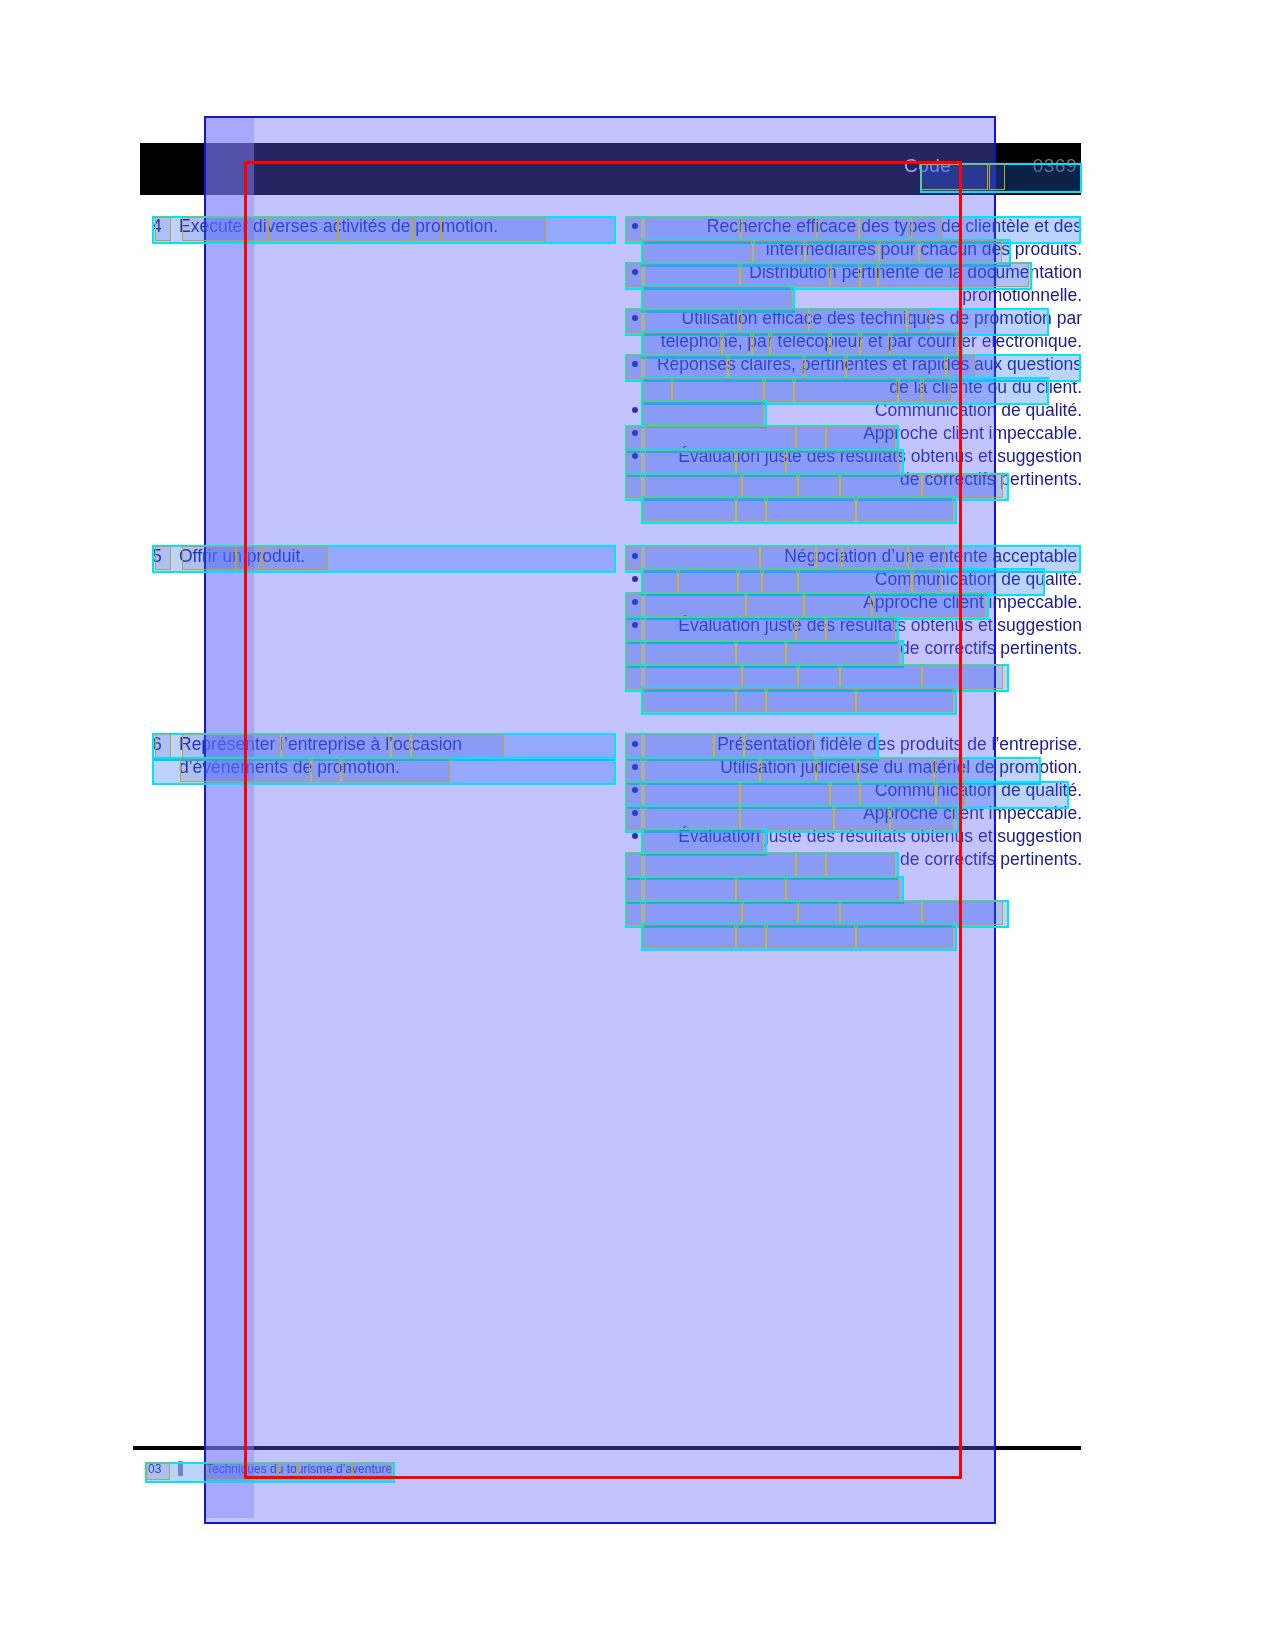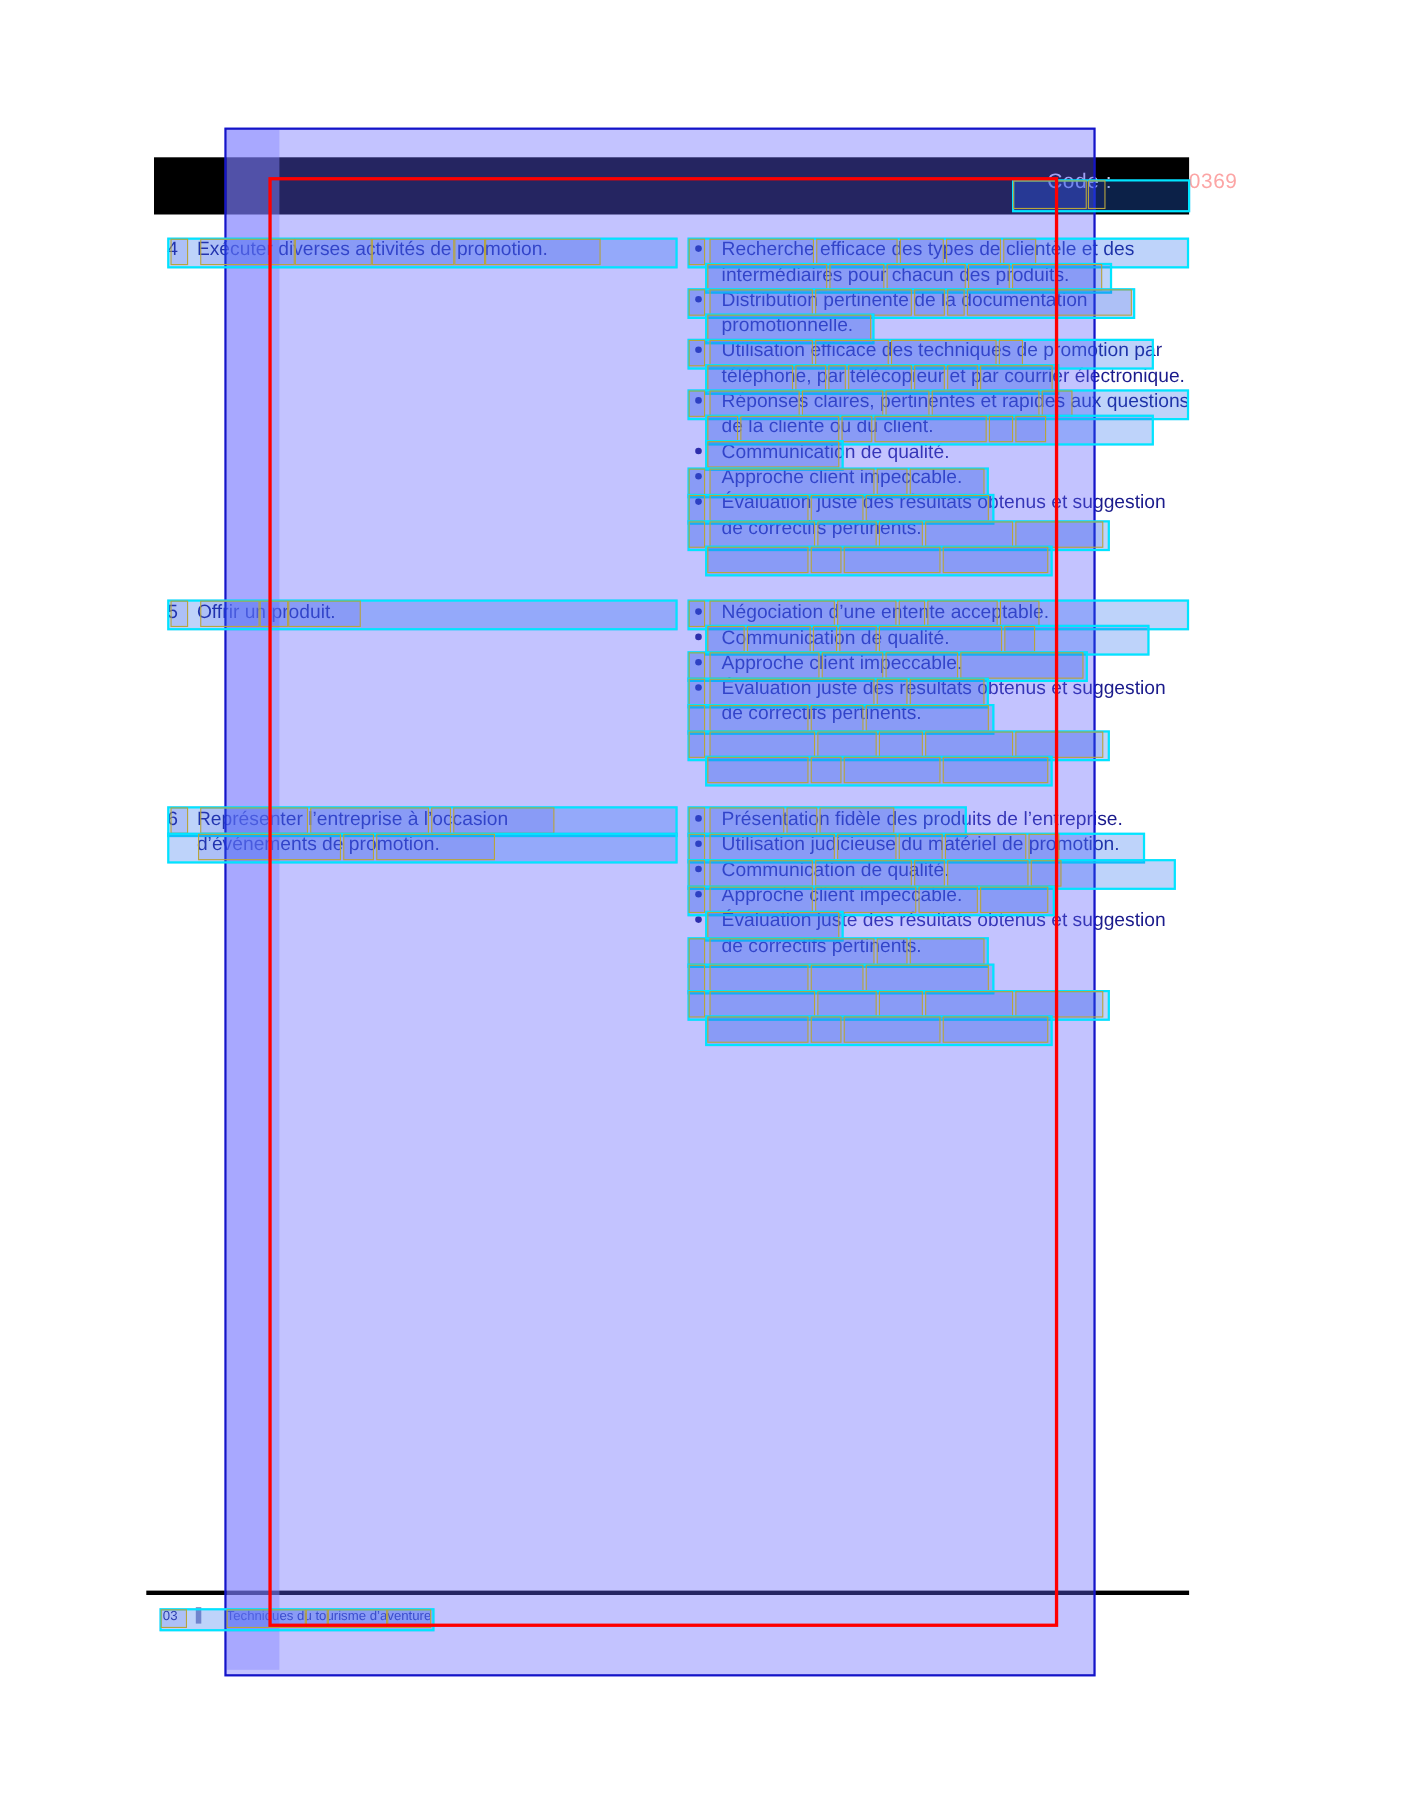--- a/index.html
+++ b/index.html
@@ -10,49 +10,49 @@
 
   
   #page{position:absolute;left:0;top:0;width:1275px;height:1651px;background:#fff;}
 
   
   .header-band{
     position:absolute;left:140px;top:143px;width:941px;height:52px;
     background:#000000;
   }
   .header-inner{
-    position:absolute;left:0;top:0;width:100%;height:100%;padding-left:48px;
+    position:absolute;left:0;top:0;width:100%;height:100%;
   }
   .header-code-label{
     position:absolute;right:118px;top:12px;
     color:#c8c8e8;font-size:19px;letter-spacing:.5px;white-space:nowrap;
   }
   .header-code-value{
     position:absolute;right:4px;top:12px;
-    color:#fca5a5;font-size:19px;letter-spacing:.5px;white-space:nowrap;text-align:center;
+    color:#737373;font-size:19px;letter-spacing:.5px;white-space:nowrap;text-align:center;
   }
 
   
   .doc-body{position:absolute;left:0;top:0;width:1275px;height:1651px;}
 
   .block{position:absolute;left:152px;width:930px;}
 
   .col-left{
     position:absolute;left:0;top:0;width:470px;
     color:#1b1b8c;font-size:17.5px;line-height:23px;
   }
   .col-left .num{
     display:inline-block;width:27px;
   }
   .col-left .txt{display:inline;}
   .left-line2{margin-left:27px;display:block;}
 
   .col-right{
     position:absolute;left:476px;top:0;width:454px;
-    color:#1b1b8c;font-size:17.5px;line-height:23px;
+    color:#1b1b8c;font-size:17.5px;line-height:23px;text-align:right;
   }
   .bullet-item{
     position:relative;padding-left:28px;margin:0 0 0 0;
   }
   .bullet-dot{
     position:absolute;left:4px;top:8px;width:6px;height:6px;border-radius:50%;
     background:#10107a;
   }
 
   

